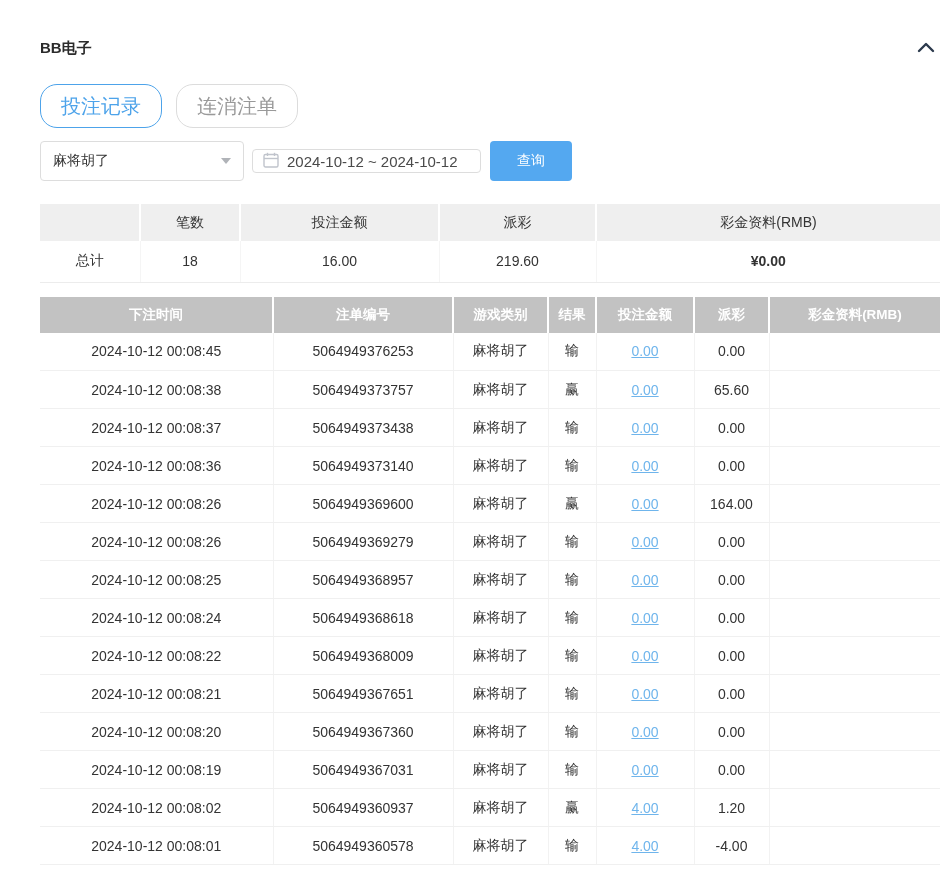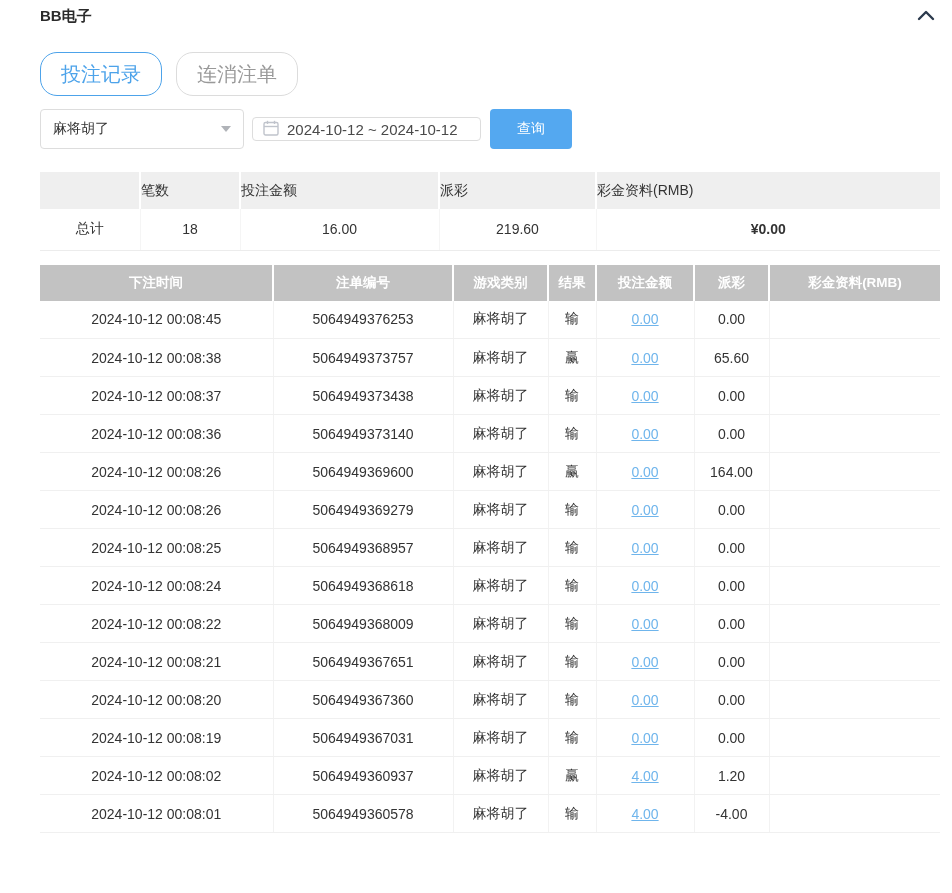--- a/index.html
+++ b/index.html
@@ -7,21 +7,21 @@
     --accent-fill:#54a8f0;
     --link:#6fb5ec;
     --negative:#f56c6c;
     --th-bg:#c2c2c2;
     --summary-th-bg:#efefef;
   }
   *{box-sizing:border-box;margin:0;padding:0;}
   html,body{width:952px;height:893px;overflow:hidden;background:#fff;
     font-family:"Liberation Sans","DejaVu Sans",sans-serif;color:#333;}
   .panel{width:900px;margin-left:40px;}
-  .panel-header{display:flex;justify-content:space-between;align-items:center;padding-top:4px;}
+  .panel-header{display:flex;justify-content:space-between;align-items:center;padding-top:36px;}
   .panel-title{font-size:15px;font-weight:bold;color:#2b2b2b;}
   .collapse-btn{width:24px;height:24px;display:flex;align-items:center;justify-content:center;cursor:pointer;margin-right:2px;}
   .tabs{display:flex;gap:14px;margin-top:24px;}
   .tab-pill{height:44px;padding:0 20px;border-radius:17px;border:1px solid #dcdcdc;
     background:#fff;font-size:20px;color:#999;display:flex;align-items:center;cursor:pointer;}
   .tab-pill.active{border-color:var(--accent);color:var(--accent);}
   .filter-row{display:flex;margin-top:13px;align-items:center;}
   .select-box{width:204px;height:40px;border:1px solid #ddd;border-radius:4px;
     display:flex;align-items:center;justify-content:space-between;padding:0 12px;font-size:14px;color:#333;cursor:pointer;}
   .caret-down{width:0;height:0;border-left:5px solid transparent;border-right:5px solid transparent;border-top:6px solid #b0b3b8;}
@@ -32,21 +32,21 @@
   .range-btn{width:80px;height:40px;border:1px solid #e0e0e0;border-left-width:0;background:#fff;
     font-size:14px;color:#a8a8a8;display:flex;align-items:center;justify-content:center;cursor:pointer;}
   .range-btn:first-child{border-left-width:1px;border-radius:4px 0 0 4px;}
   .range-btn:last-child{border-radius:0 4px 4px 0;}
   .range-btn.active{border:1px solid var(--accent);color:var(--accent);}
   .query-btn{width:82px;height:40px;margin-left:9px;background:var(--accent-fill);border:none;
     border-radius:4px;color:#fff;font-size:14px;cursor:pointer;}
   table{border-collapse:collapse;table-layout:fixed;width:900px;font-size:14px;}
   .summary-table{margin-top:23px;}
   .summary-table th{background:var(--summary-th-bg);height:37px;font-weight:normal;color:#333;
-    border-right:2px solid #fff;text-align:left;}
+    border-right:2px solid #fff;text-align:center;}
   .summary-table th:last-child{border-right:none;}
   .summary-table td{height:41px;text-align:center;color:#333;background:#fff;
     border-bottom:1px solid #ececec;border-right:1px solid #f5f5f5;}
   .summary-table td:last-child{border-right:none;font-weight:bold;}
   .records-table{margin-top:14px;}
   .records-table th{background:var(--th-bg);height:36px;color:#fff;font-weight:bold;font-size:13.5px;
     border-right:2px solid #fff;text-align:center;}
   .records-table th:last-child{border-right:none;}
   .records-table td{height:38px;text-align:center;color:#333;background:#fff;
     border-bottom:1px solid #f0f0f0;border-right:1px solid #f2f2f2;}

